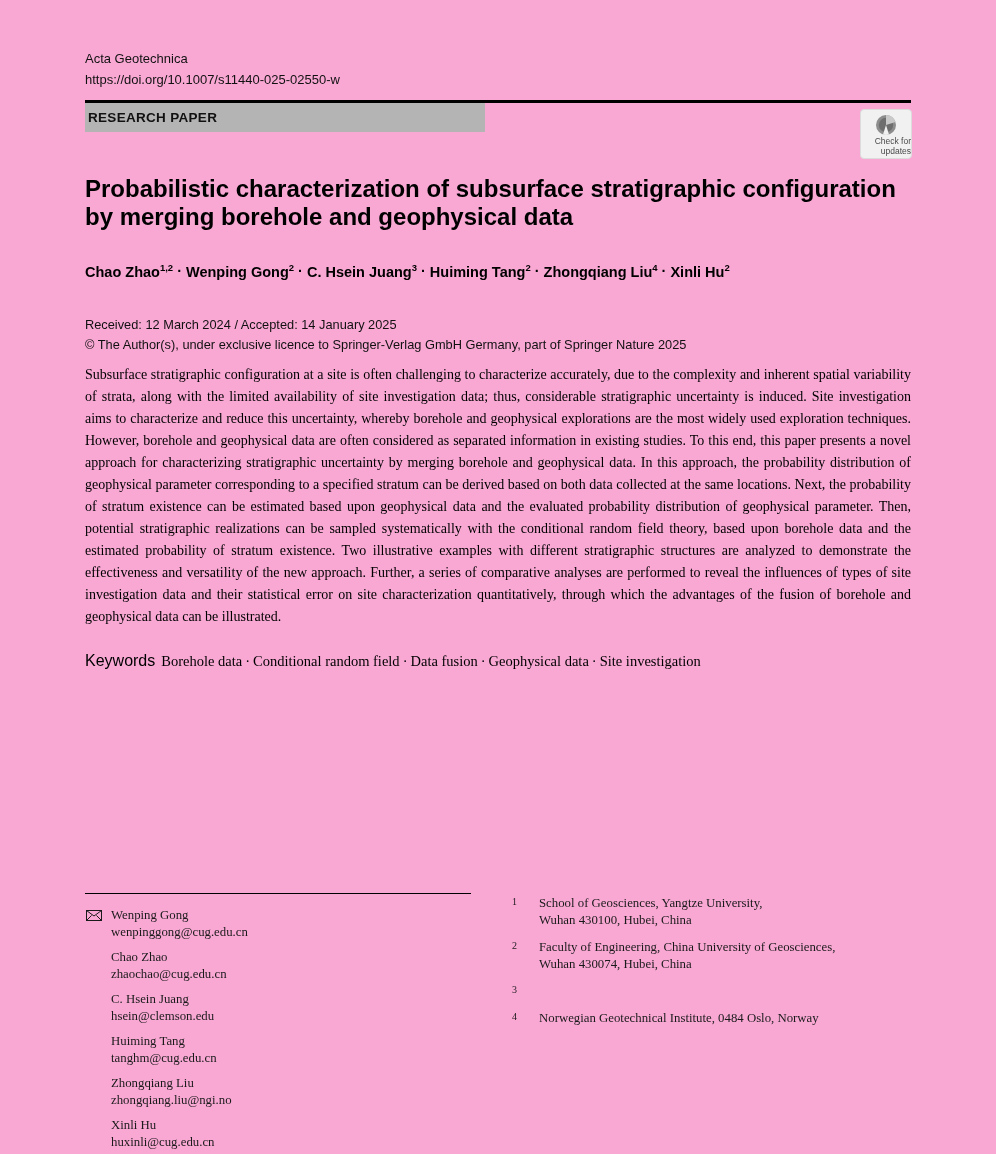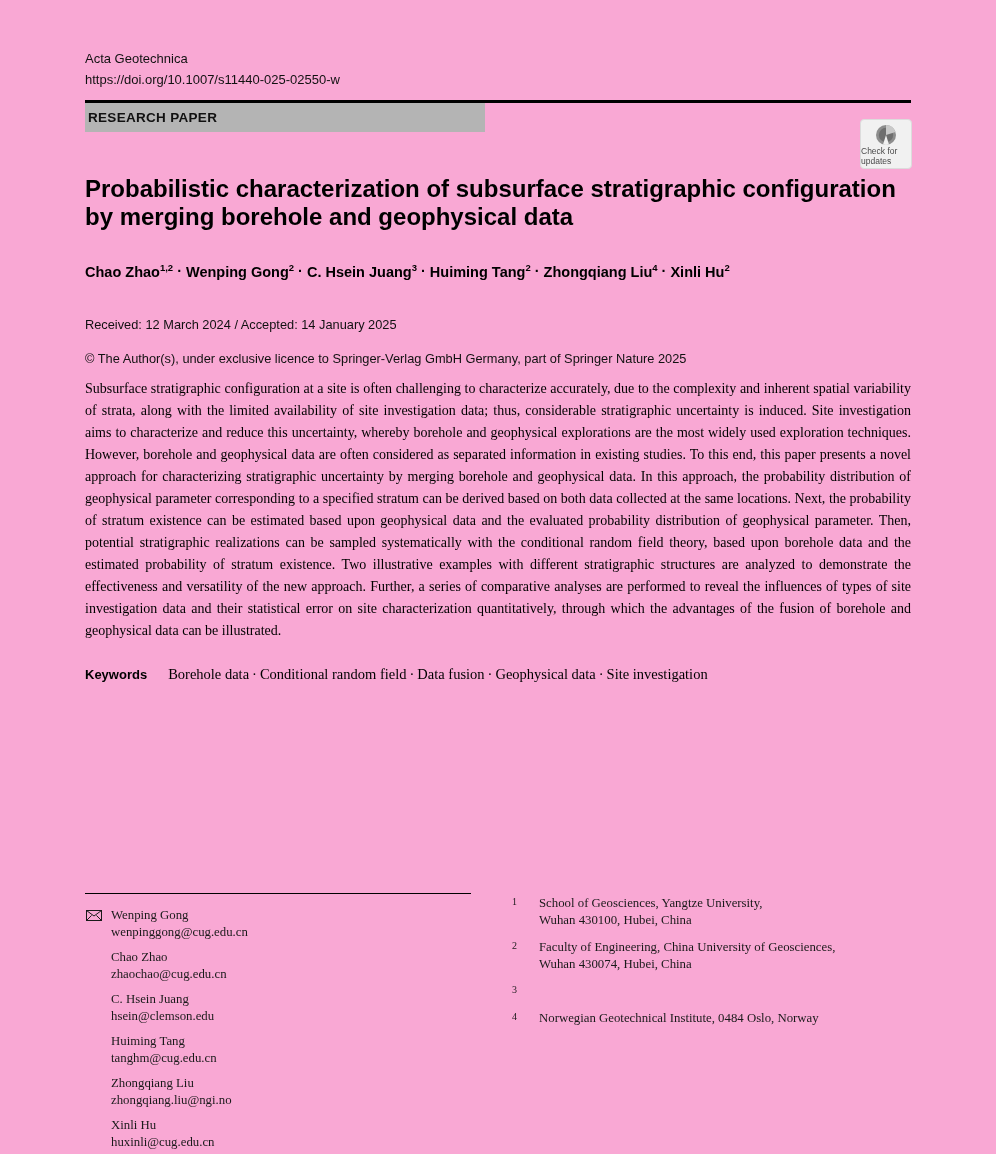--- a/index.html
+++ b/index.html
@@ -20,24 +20,24 @@
 
   .top-rule{height:3px;background:#000;margin-top:9px;}
   .type-bar{
     width:400px;height:29px;background:#b4b4b4;
     font-family:"Liberation Sans",sans-serif;
     font-weight:bold;font-size:13.5px;letter-spacing:.3px;
     line-height:29px;padding-left:3px;box-sizing:border-box;color:#111;
   }
 
   .badge{
-    position:absolute;top:119px;right:84px;
+    position:absolute;top:109px;right:84px;
     width:52px;height:50px;
     background:#f1f1f1;border:1px solid #dcdcdc;border-radius:4px;
-    box-sizing:border-box;text-align:left;cursor:pointer;
+    box-sizing:border-box;text-align:right;cursor:pointer;
   }
   .badge svg{display:block;margin:3px auto 0;}
   .badge .badge-text{
     font-family:"Liberation Sans",sans-serif;
     font-size:8.5px;line-height:1.15;color:#4a4a4a;
   }
 
   .title{
     margin-top:43px;
     font-family:"Liberation Sans",sans-serif;
@@ -47,31 +47,31 @@
 
   .authors{
     margin-top:31px;
     font-family:Liberation Sans, sans-serif;
     font-weight:bold;font-size:14.5px;color:#000;
   }
   .authors sup{font-size:9.5px;font-weight:bold;}
   .authors .sep{padding:0 4px;}
 
   .dates{margin-top:37px;font-family:"Liberation Sans",sans-serif;font-size:12.8px;line-height:1.35;color:#111;}
-  .copyright{margin-top:17px;font-family:"Liberation Sans",sans-serif;font-size:12.8px;color:#111;}
+  .copyright{margin-top:3px;font-family:"Liberation Sans",sans-serif;font-size:12.8px;color:#111;}
 
   .abstract-heading{margin-top:37px;font-family:"Liberation Sans",sans-serif;font-weight:bold;font-size:15px;color:#000;}
   .abstract-text{
     margin-top:12px;
     font-size:14px;line-height:22px;
     text-align:justify;color:#000;
   }
 
   .keywords{margin-top:24px;font-size:14.5px;color:#000;}
-  .keywords .kw-head{font-family:"Liberation Sans",sans-serif;font-weight:bold;font-size:13px;padding-right:21px;}
+  .keywords .kw-head{font-family:"Liberation Sans",sans-serif;font-weight:normal;font-size:16px;padding-right:6px;}
   .keywords .sep{padding:0 3px;}
 
   .footnote-area{
     position:absolute;top:893px;left:85px;right:84px;
     display:flex;
   }
   .corr-col{
     width:386px;flex:none;
     border-top:1px solid #000;
     padding-top:13px;box-sizing:border-box;

